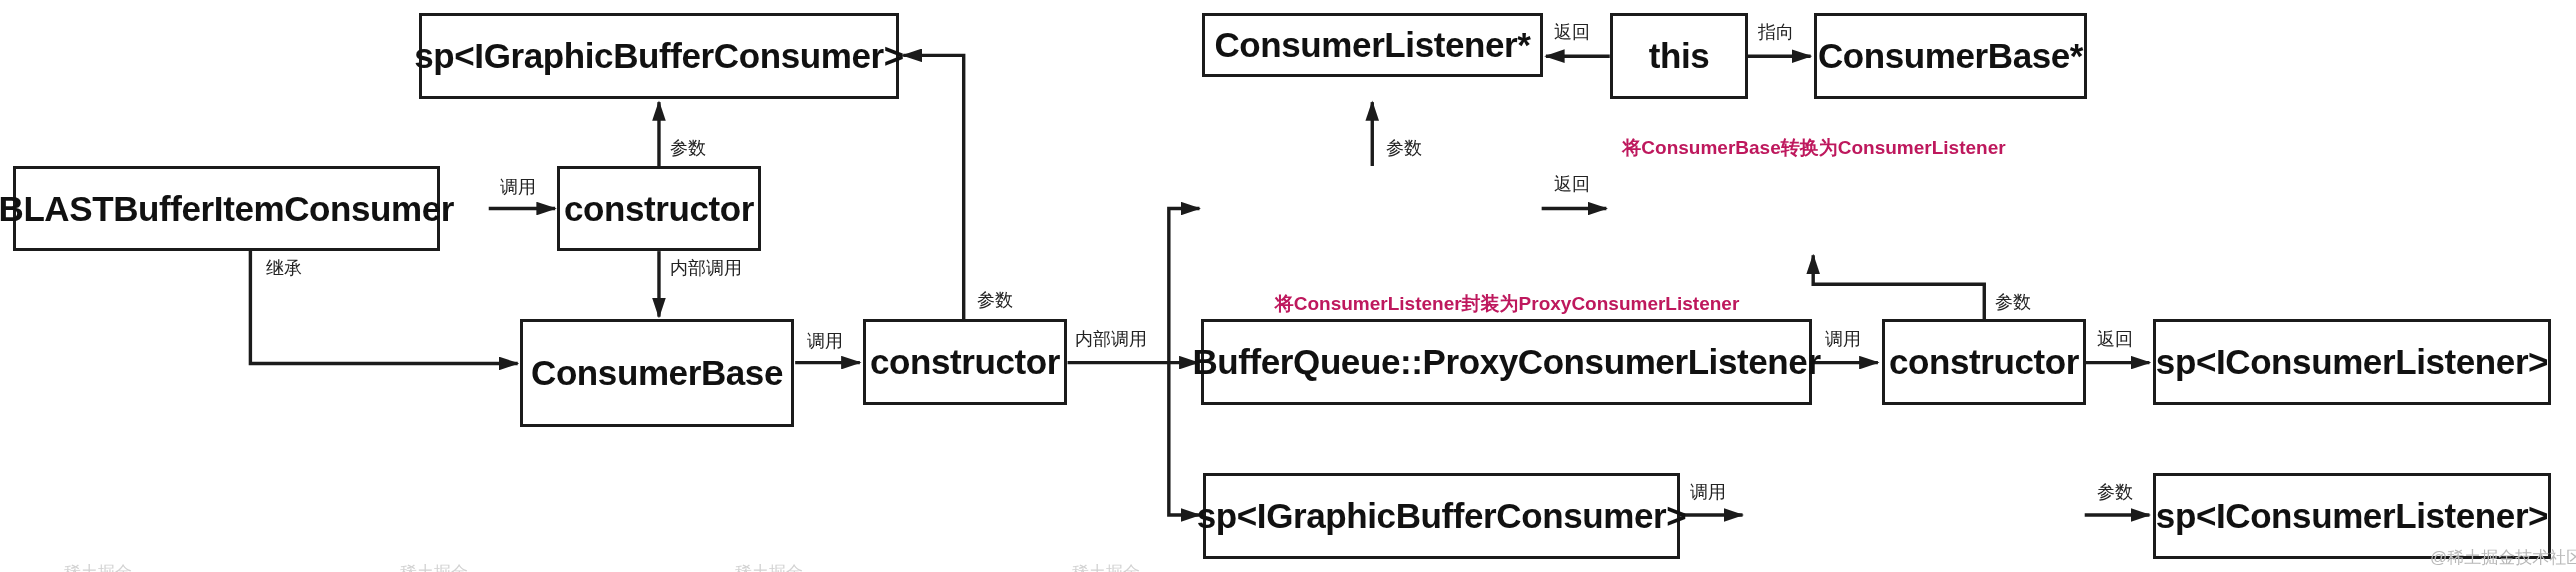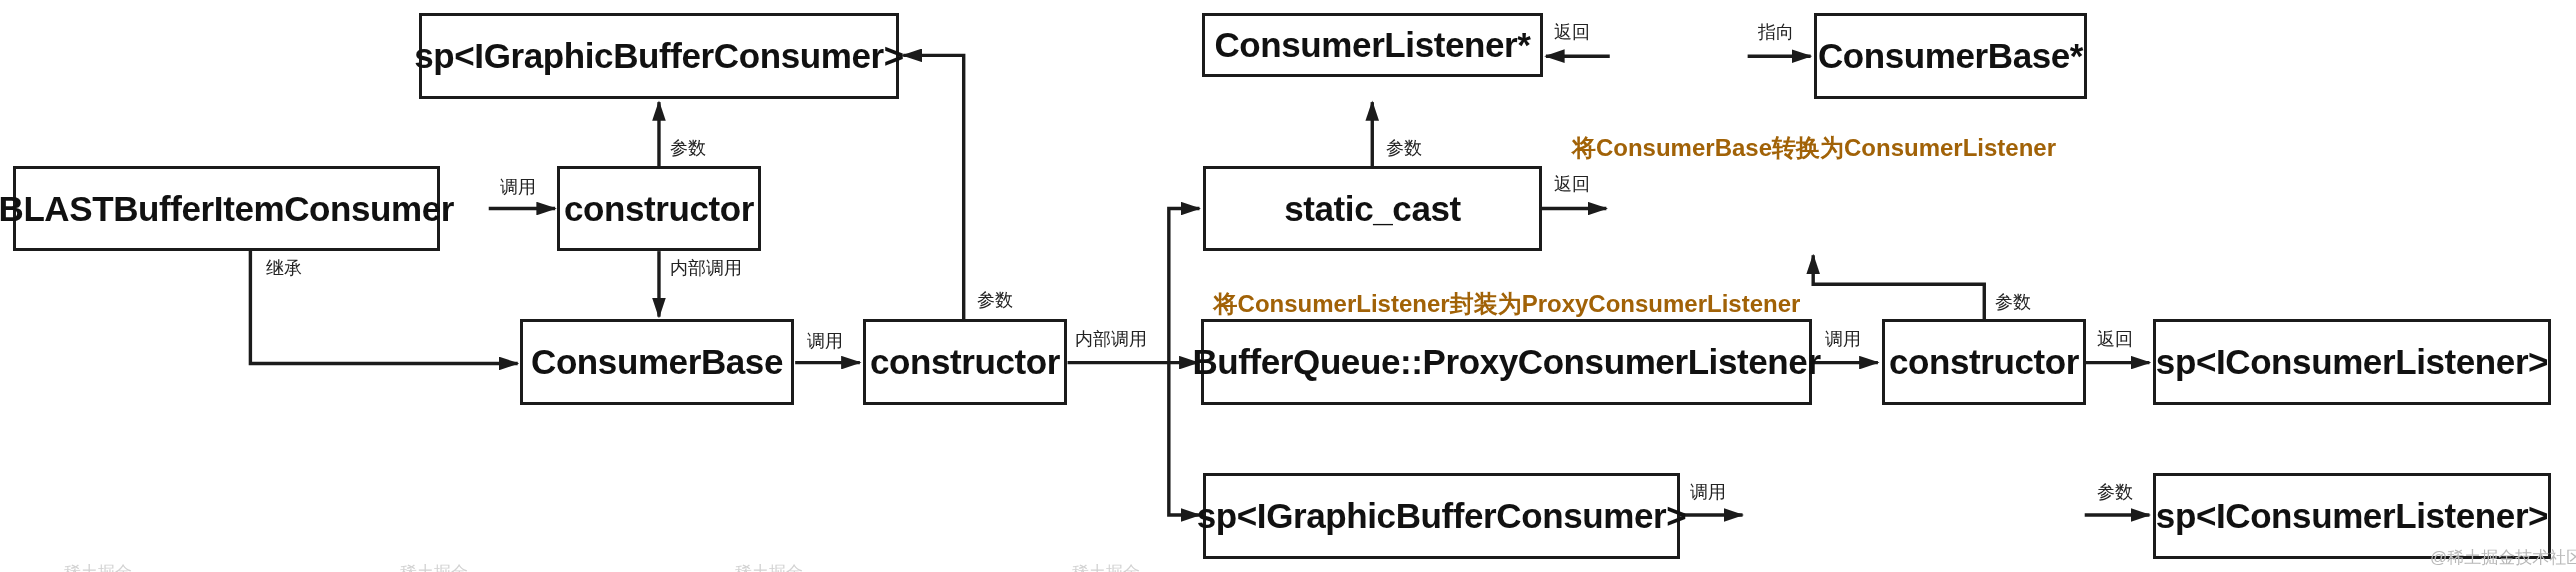--- a/index.html
+++ b/index.html
@@ -15,21 +15,21 @@
     border:3.4px solid #1b1b1b;background:#ffffff;
     display:flex;align-items:center;justify-content:center;
     font-weight:bold;font-size:35px;color:#111;
     letter-spacing:-0.4px;white-space:nowrap;z-index:2;
   }
   .elabel{
     position:absolute;font-size:18px;color:#222;white-space:nowrap;
     z-index:3;background:transparent;line-height:25.6px;
   }
   .caption{
-    position:absolute;font-size:24px;font-weight:bold;color:#a16207;
+    position:absolute;font-size:19px;font-weight:bold;color:#be185d;
     white-space:nowrap;z-index:3;transform:translateX(-50%);line-height:27px;
   }
   .watermark{
     position:absolute;font-size:17px;color:#b9b9b9;white-space:nowrap;
     z-index:4;line-height:20.4px;
   }
   .watermark.frag{color:#d2d2d2;}
 </style>
 </head>
 <body>
@@ -63,35 +63,35 @@
       <path d="M2448,605 H2524" marker-end="url(#arrow)"></path>
     </g>
   </svg>
 
   <div class="box" style="left:419px;top:12.8px;width:480px;height:86px">
     <span>sp&lt;IGraphicBufferConsumer&gt;</span>
   </div>
   <div class="box" style="left:1202px;top:12.8px;width:341px;height:64px">
     <span>ConsumerListener*</span>
   </div>
+  <div class="box" style="left:1610px;top:12.8px;width:138px;height:86px">
+    <span>this</span>
+  </div>
   <div class="box" style="left:1814px;top:12.8px;width:273px;height:86px">
     <span>ConsumerBase*</span>
   </div>
 
   <div class="box" style="left:12.8px;top:166px;width:427px;height:85px">
     <span>BLASTBufferItemConsumer</span>
   </div>
   <div class="box" style="left:557px;top:166px;width:204px;height:85px">
     <span>constructor</span>
   </div>
-  <div class="box" style="left:1203px;top:166px;width:339px;height:85px">
-    <span>static_cast</span>
-  </div>
 
-  <div class="box" style="left:520px;top:319px;width:274px;height:86px">
+  <div class="box" style="left:520px;top:319px;width:274px;height:108px">
     <span>ConsumerBase</span>
   </div>
   <div class="box" style="left:863px;top:319px;width:204px;height:86px">
     <span>constructor</span>
   </div>
   <div class="box" style="left:1201px;top:319px;width:611px;height:86px">
     <span>BufferQueue::ProxyConsumerListener</span>
   </div>
   <div class="box" style="left:1882px;top:319px;width:204px;height:86px">
     <span>constructor</span>

